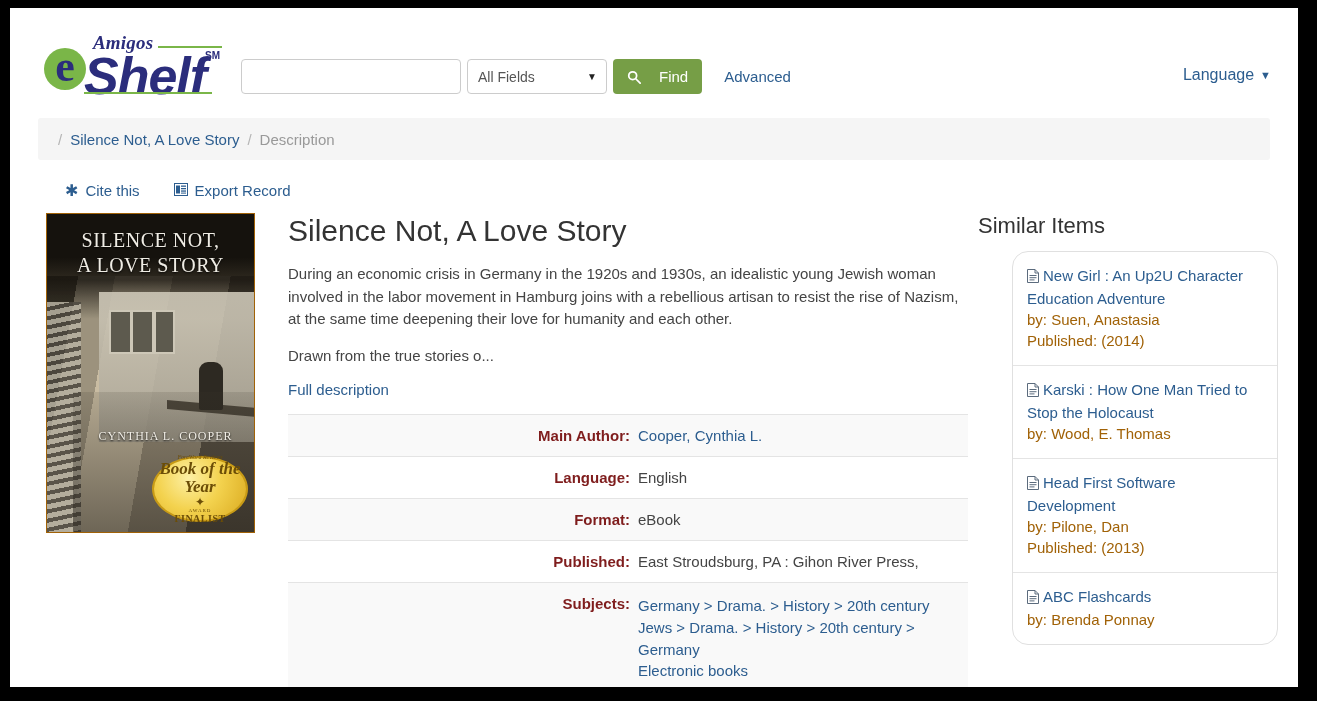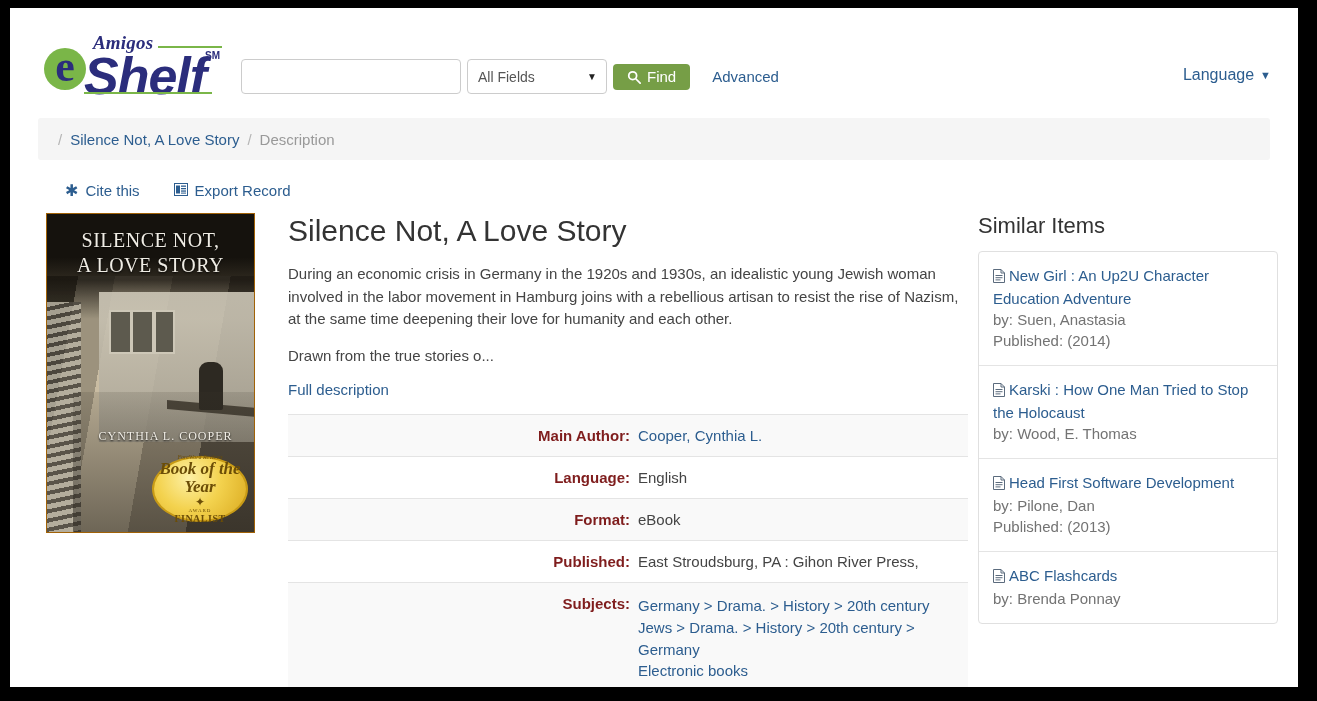--- a/index.html
+++ b/index.html
@@ -119,31 +119,31 @@
     cursor: pointer;
   }
   .search-select .caret {
     position: absolute;
     right: 9px;
     font-size: 10px;
     color: #222;
   }
   .find-btn {
     margin-left: 6px;
-    height: 26px;
+    height: 35px;
     background: #769e46;
     border: none;
     border-radius: 4px;
     color: #ffffff;
     font-size: 15px;
     font-family: "Liberation Sans", sans-serif;
     padding: 0 14px;
     display: flex;
     align-items: center;
-    gap: 6px;
+    gap: 18px;
     cursor: pointer;
   }
   .find-btn svg { display:block; }
   .advanced-link {
     margin-left: 22px;
     font-size: 15px;
     color: #2c5d8f;
     text-decoration: none;
     cursor: pointer;
   }
@@ -385,43 +385,44 @@
 
   
   h2.side-title {
     margin: 0 0 12px 0;
     font-size: 22px;
     font-weight: normal;
     color: #333333;
   }
   .similar-list {
     border: 1px solid #e0e0e0;
-    border-radius: 4px;
+    border-radius: 16px;
     background: #ffffff;
     overflow: hidden;
+    margin-left: 34px;
   }
   .similar-item {
     padding: 13px 14px 14px 14px;
     border-bottom: 1px solid #e4e4e4;
     font-size: 15px;
     line-height: 1.4;
     color: #444444;
   }
   .similar-item:last-child { border-bottom: none; }
   .similar-title {
     color: #2c5d8f;
     text-decoration: none;
     cursor: pointer;
   }
   .doc-icon {
     display: inline-block;
     vertical-align: -2px;
     margin-right: 4px;
   }
-  .similar-meta { color: #737373; }
+  .similar-meta { color: #a16207; }
 </style>
 </head>
 <body>
 
 <div class="page-frame">
 
   <div class="header">
 
     <div class="logo">
       <div class="logo-amigos">Amigos</div>

